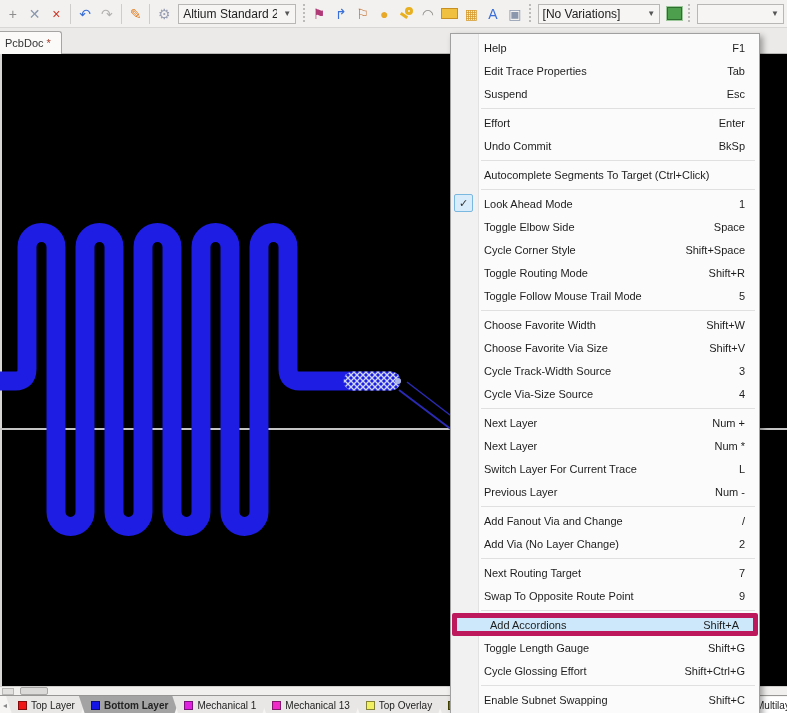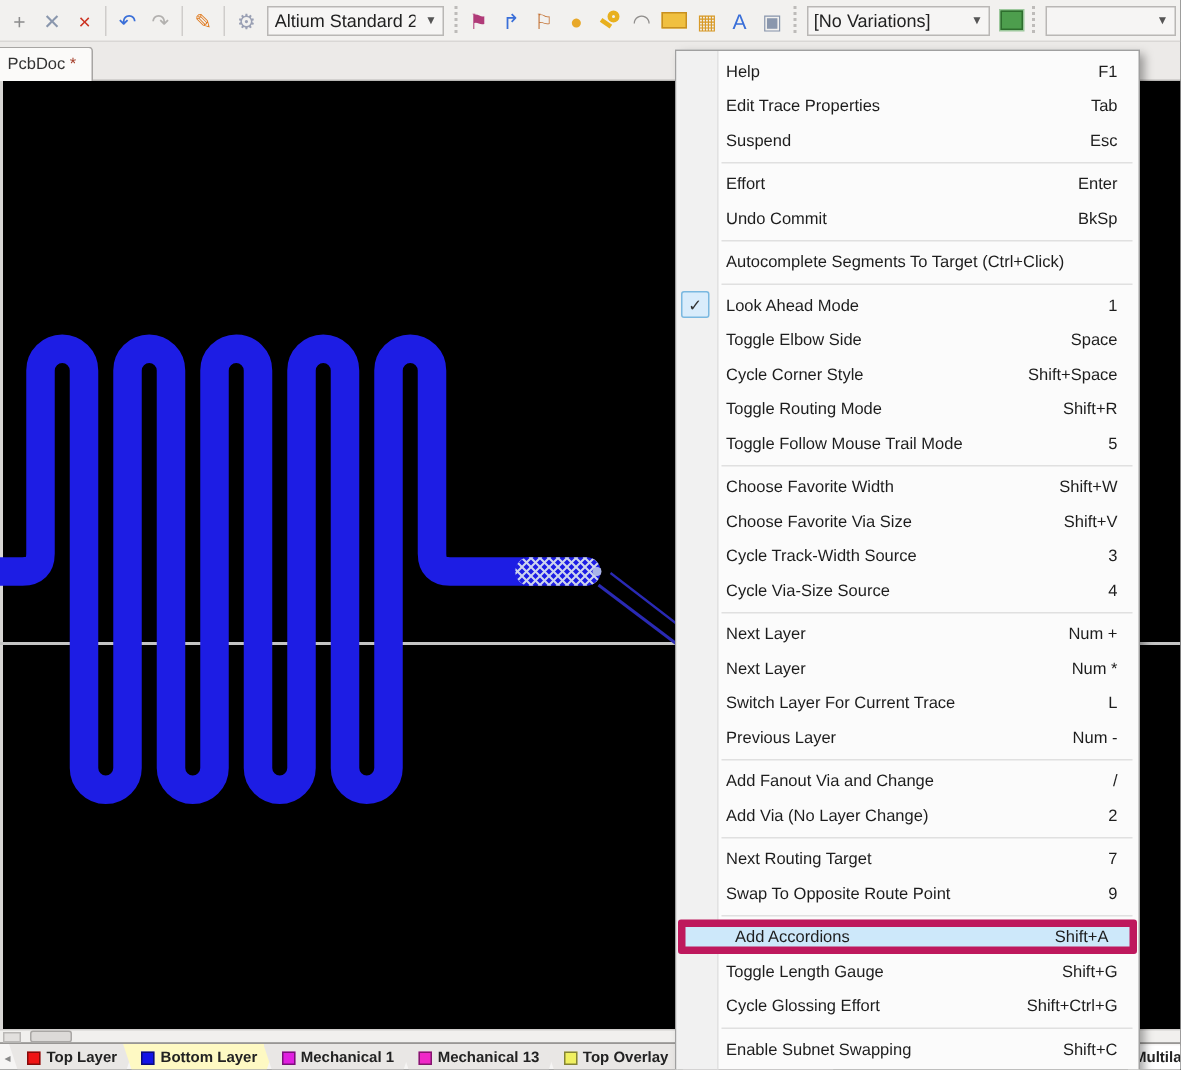--- a/index.html
+++ b/index.html
@@ -37,22 +37,22 @@
   .canvas svg{position:absolute;left:0;top:0;}
 
   
   .hscroll{position:absolute;left:0;top:686px;width:787px;height:9px;background:#f1f0ee;border-top:1px solid #d0cecc;box-sizing:border-box;z-index:30;}
   .hscroll .btn{position:absolute;left:2px;top:1px;width:12px;height:7px;background:#e2e0de;border:1px solid #b9b7b5;box-sizing:border-box;}
   .hscroll .thumb{position:absolute;left:20px;top:0px;width:28px;height:8px;background:#dcdad8;border:1px solid #a9a7a5;border-radius:2px;box-sizing:border-box;}
   .layerbar{position:absolute;left:0;top:695px;width:787px;height:18px;background:#f6f5f4;border-top:1px solid #989694;
             display:flex;align-items:stretch;font-size:10px;color:#222;z-index:30;overflow:hidden;}
   .lt-scroll{width:10px;display:flex;align-items:center;justify-content:center;color:#888;font-size:8px;}
   .ltab{display:flex;align-items:center;gap:4px;padding:0 12px;background:#e9e7e5;
-        clip-path:polygon(0 0,100% 0,calc(100% - 6px) 100%,6px 100%);margin:0 -4px;white-space:nowrap;font-weight:bold;}
-  .ltab.active{background:#fef9c3;font-weight:bold;}
+        clip-path:polygon(0 0,100% 0,calc(100% - 6px) 100%,6px 100%);margin:0 -4px;white-space:nowrap;}
+  .ltab.active{background:#a3a3a3;font-weight:bold;}
   .ltab .sq{width:9px;height:9px;border:1px solid rgba(0,0,0,.45);box-sizing:border-box;}
   .ltab.clipped{position:absolute;left:752px;top:1px;height:17px;background:#fff;clip-path:none;margin:0;padding:0 4px;}
 
   
   .menu{position:absolute;left:450px;top:33px;width:310px;height:690px;background:#fbfbfb;
         border:1px solid #a0a0a0;box-shadow:3px 3px 6px rgba(0,0,0,.35);z-index:100;
         box-sizing:border-box;padding-top:2px;font-size:11px;color:#1d1d1d;}
   .menu .gutter{position:absolute;left:0;top:0;bottom:0;width:27px;background:#f1f1f1;border-right:1px solid #e2e2e2;}
   .menu-item{position:relative;height:23px;display:flex;align-items:center;padding:0 14px 0 33px;box-sizing:border-box;}
   .menu-item .lbl{flex:1;white-space:nowrap;}

